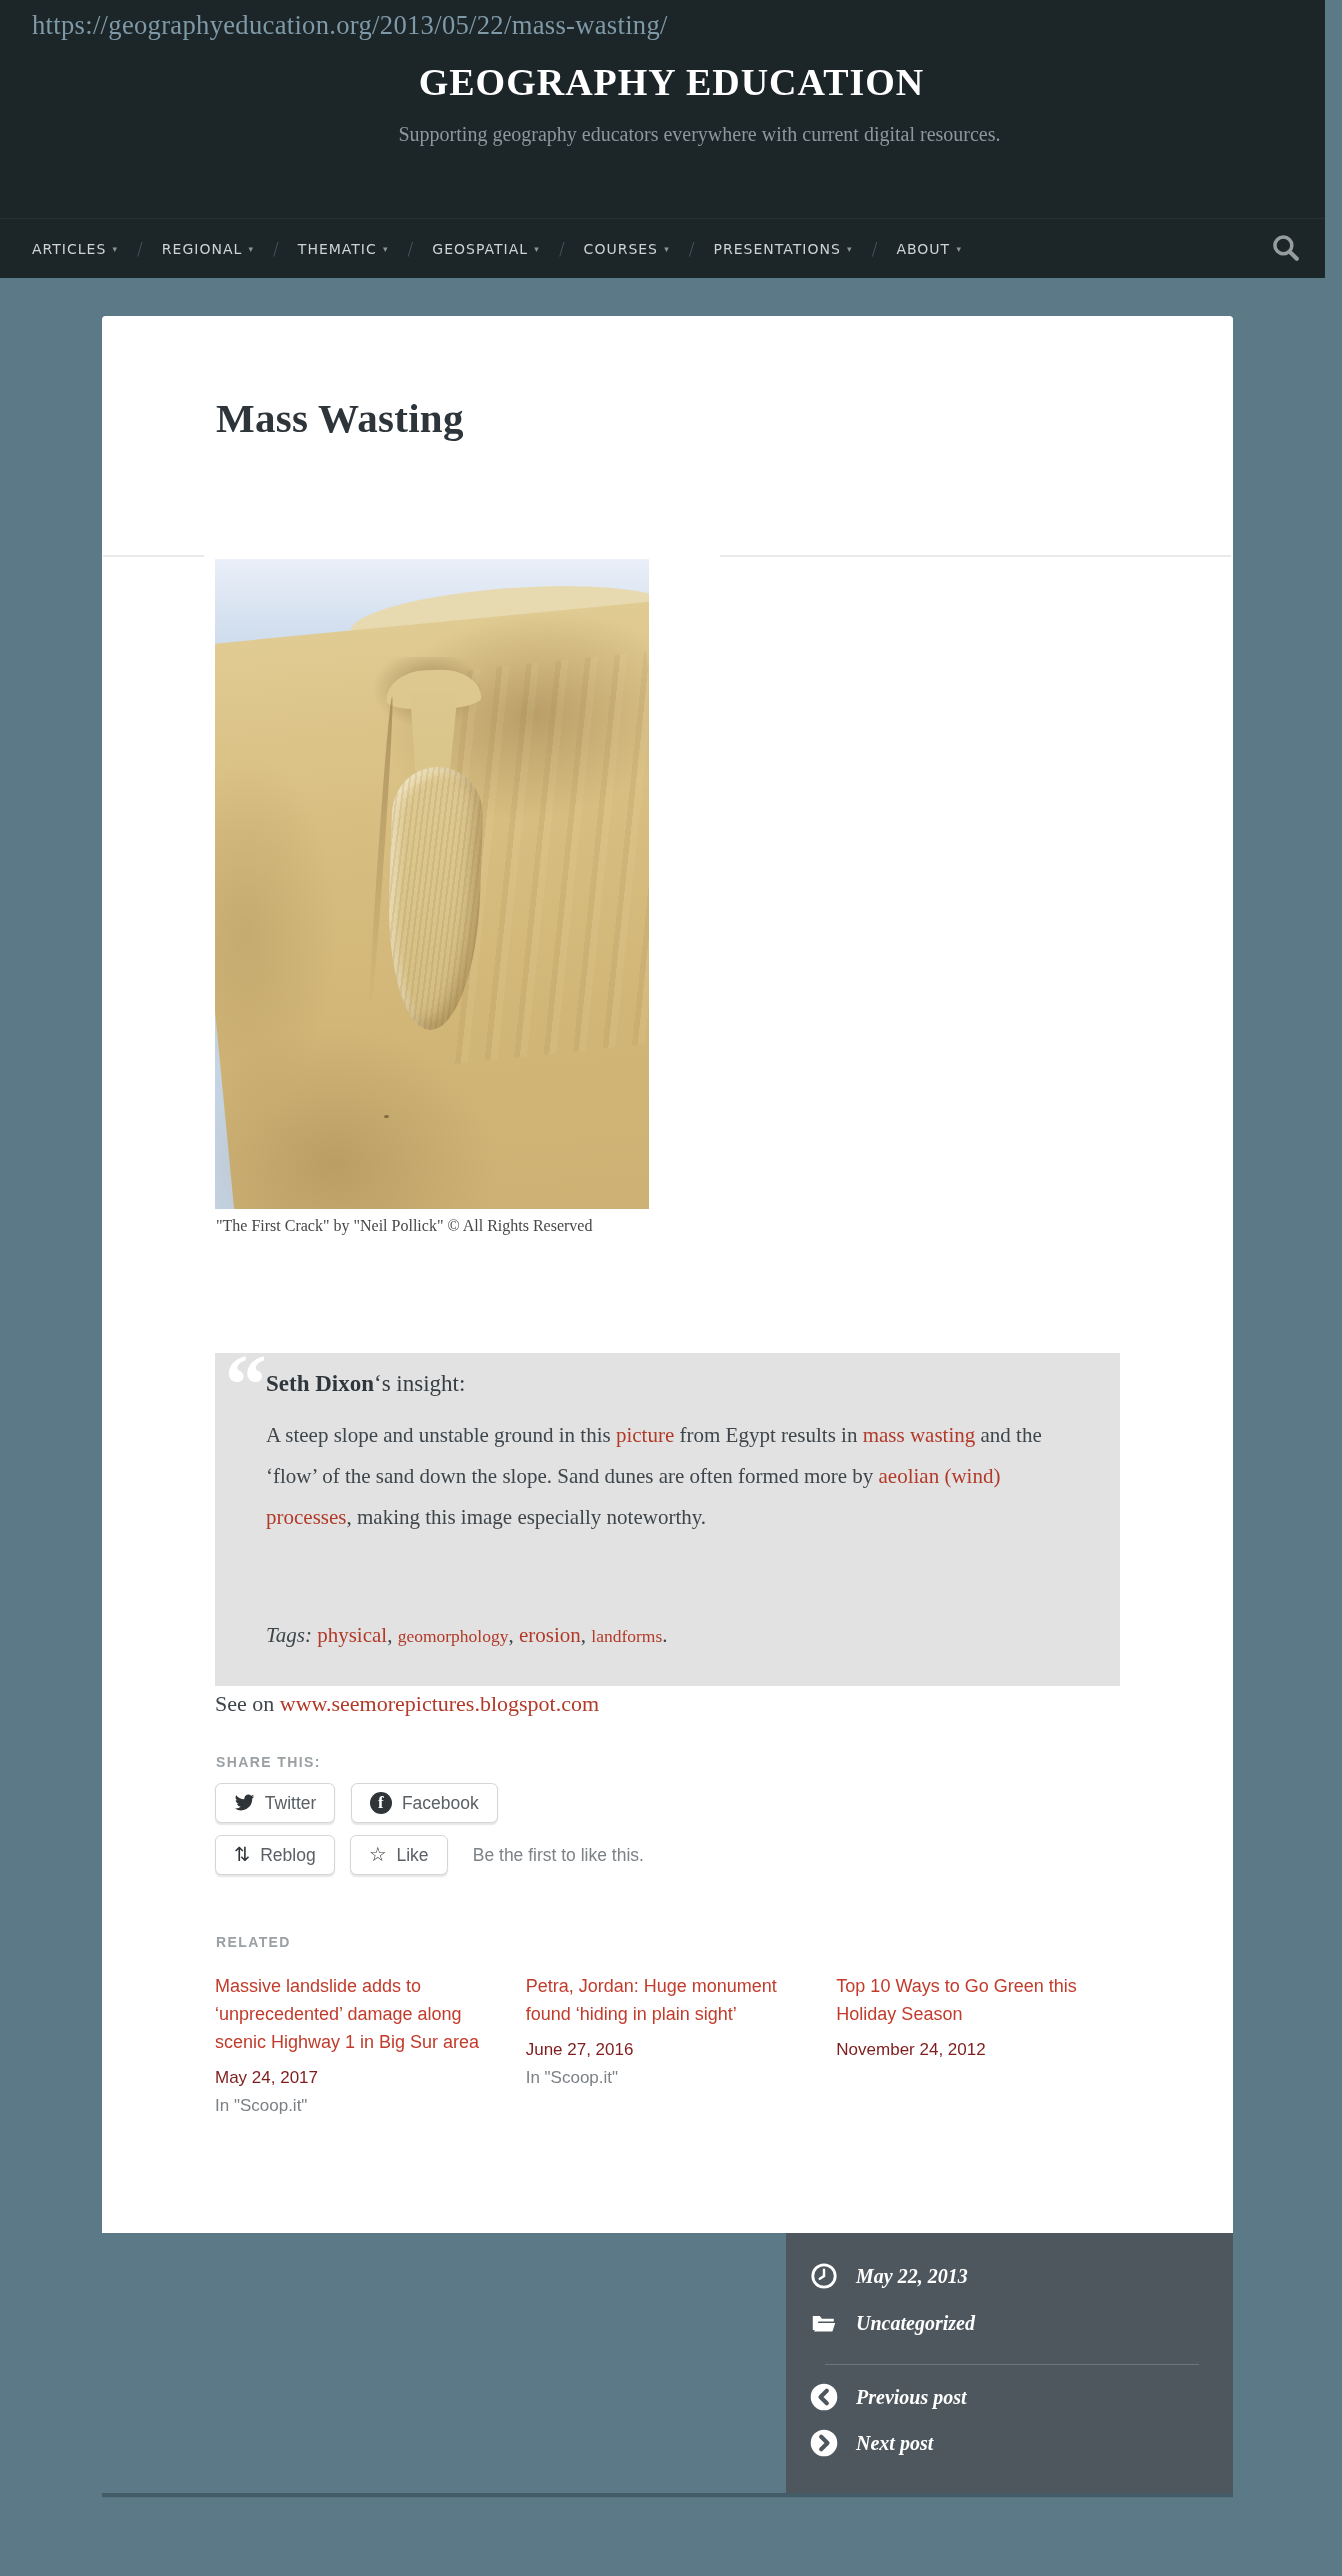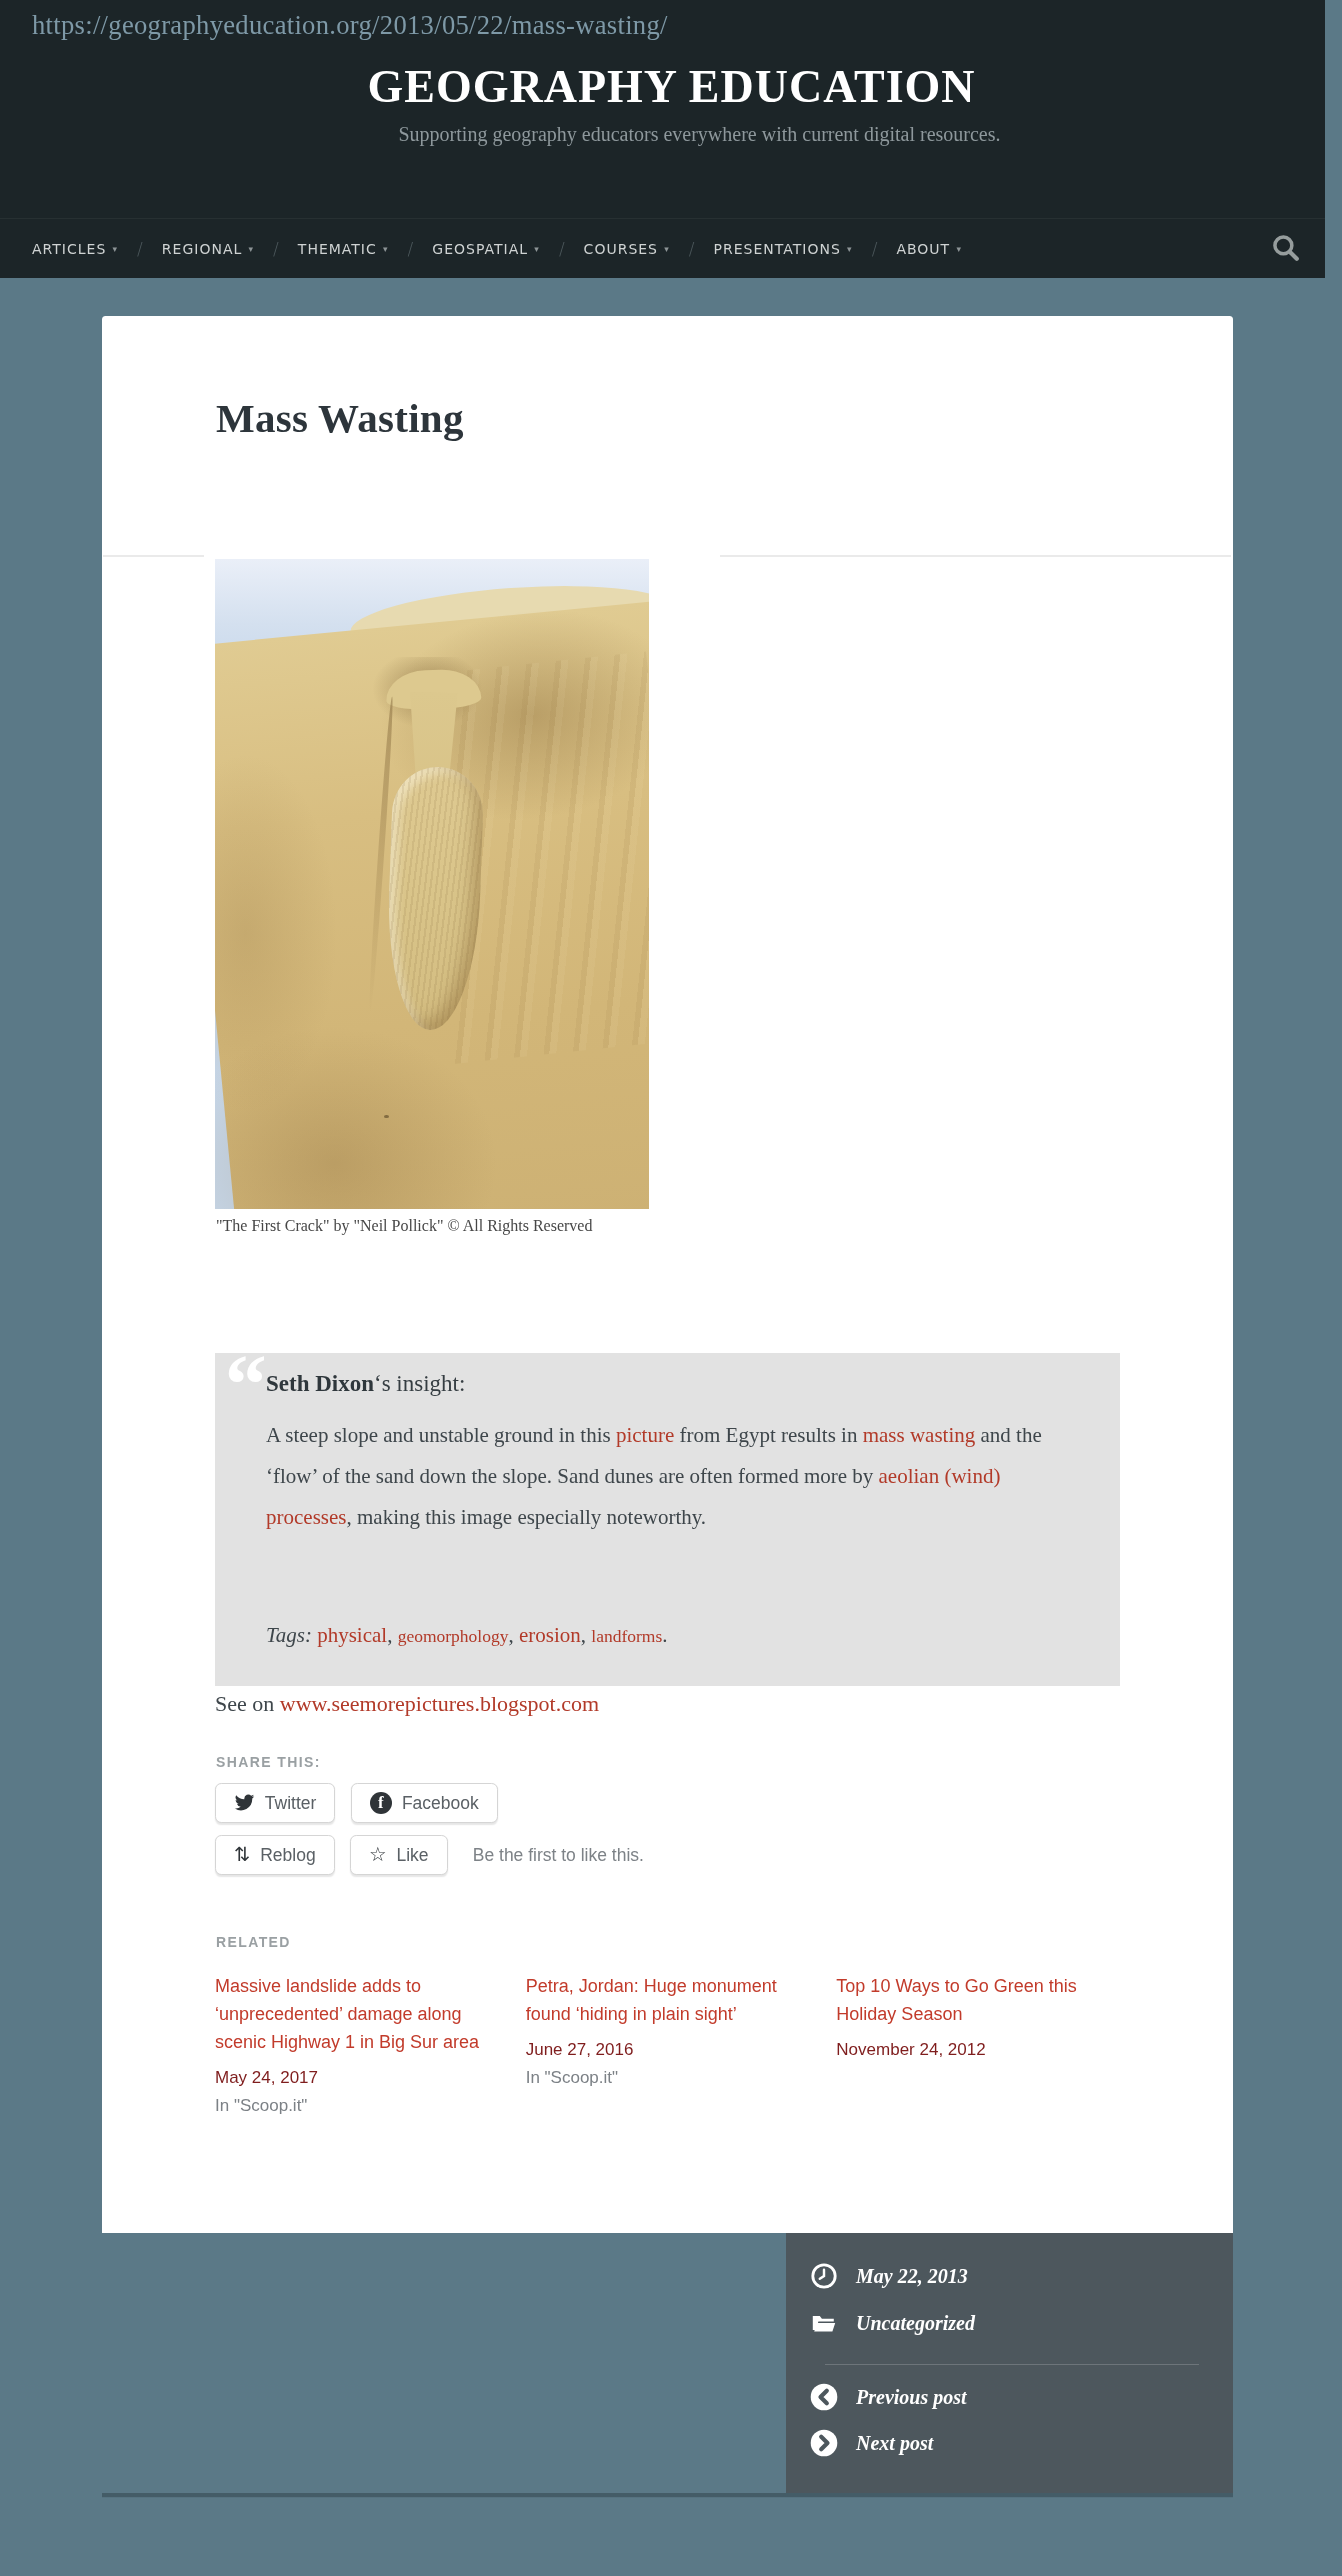--- a/index.html
+++ b/index.html
@@ -3,21 +3,21 @@
 <meta charset="utf-8">
 <style>
   * { margin:0; padding:0; box-sizing:border-box; }
   html,body { background:#5b7987; }
   .page { position:relative; width:1325px; height:2576px; background:#5b7987; overflow:hidden;
           font-family:"Liberation Serif", serif; }
 
   
   .masthead { position:absolute; top:0; left:0; width:1343px; height:278px; background:#1c2528; }
   .browser-url { position:absolute; top:9.8px; left:32px; font-size:26.6px; color:#7e99a7; letter-spacing:0.3px; }
-  .site-title { position:absolute; top:60px; left:0; width:100%; text-align:center; font-size:46px;
+  .site-title { position:absolute; top:60px; left:0; width:100%; text-align:center; font-size:38px;
                 font-weight:bold; color:#ffffff; letter-spacing:1px; text-decoration:none; }
   .site-tagline { position:absolute; top:123px; left:16px; width:100%; text-align:center; font-size:20px; color:#8e989c;padding-left:24px; }
   .nav-row { position:absolute; top:218px; left:0; right:0; height:60px; border-top:1.4px solid rgba(255,255,255,0.05);
              display:flex; align-items:center; padding-left:32px;
              font-family:"DejaVu Sans","Liberation Sans",sans-serif; }
   .nav-item { display:inline-flex; align-items:center; gap:6.3px; color:#cfd3d3; font-size:14px;
               letter-spacing:1px; text-decoration:none; white-space:nowrap; }
   .nav-caret { font-size:9px; color:#8d9496; }
   .nav-sep { color:#4c585c; font-size:17px; margin:0 19px; font-weight:lighter; }
   .search-btn { position:absolute; right:41px; top:12.6px; width:34px; height:34px; background:transparent; border:none; cursor:pointer; }

